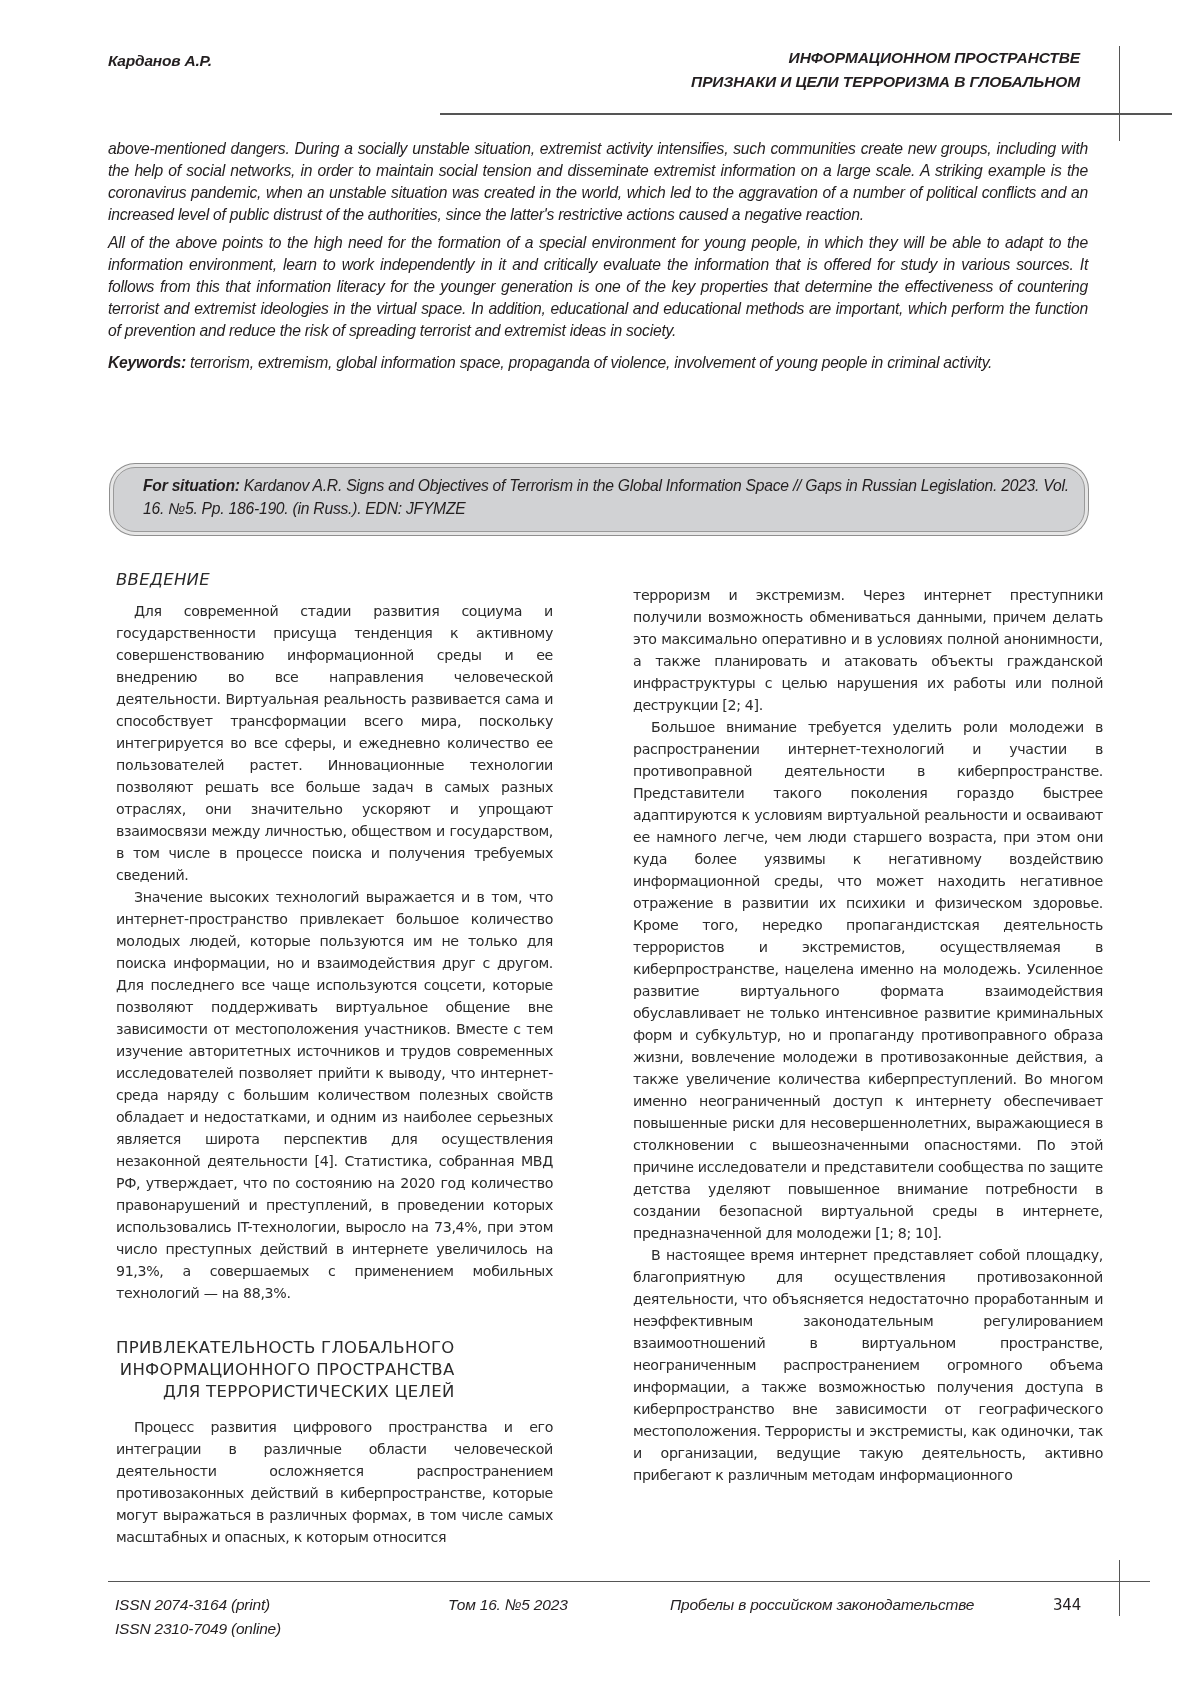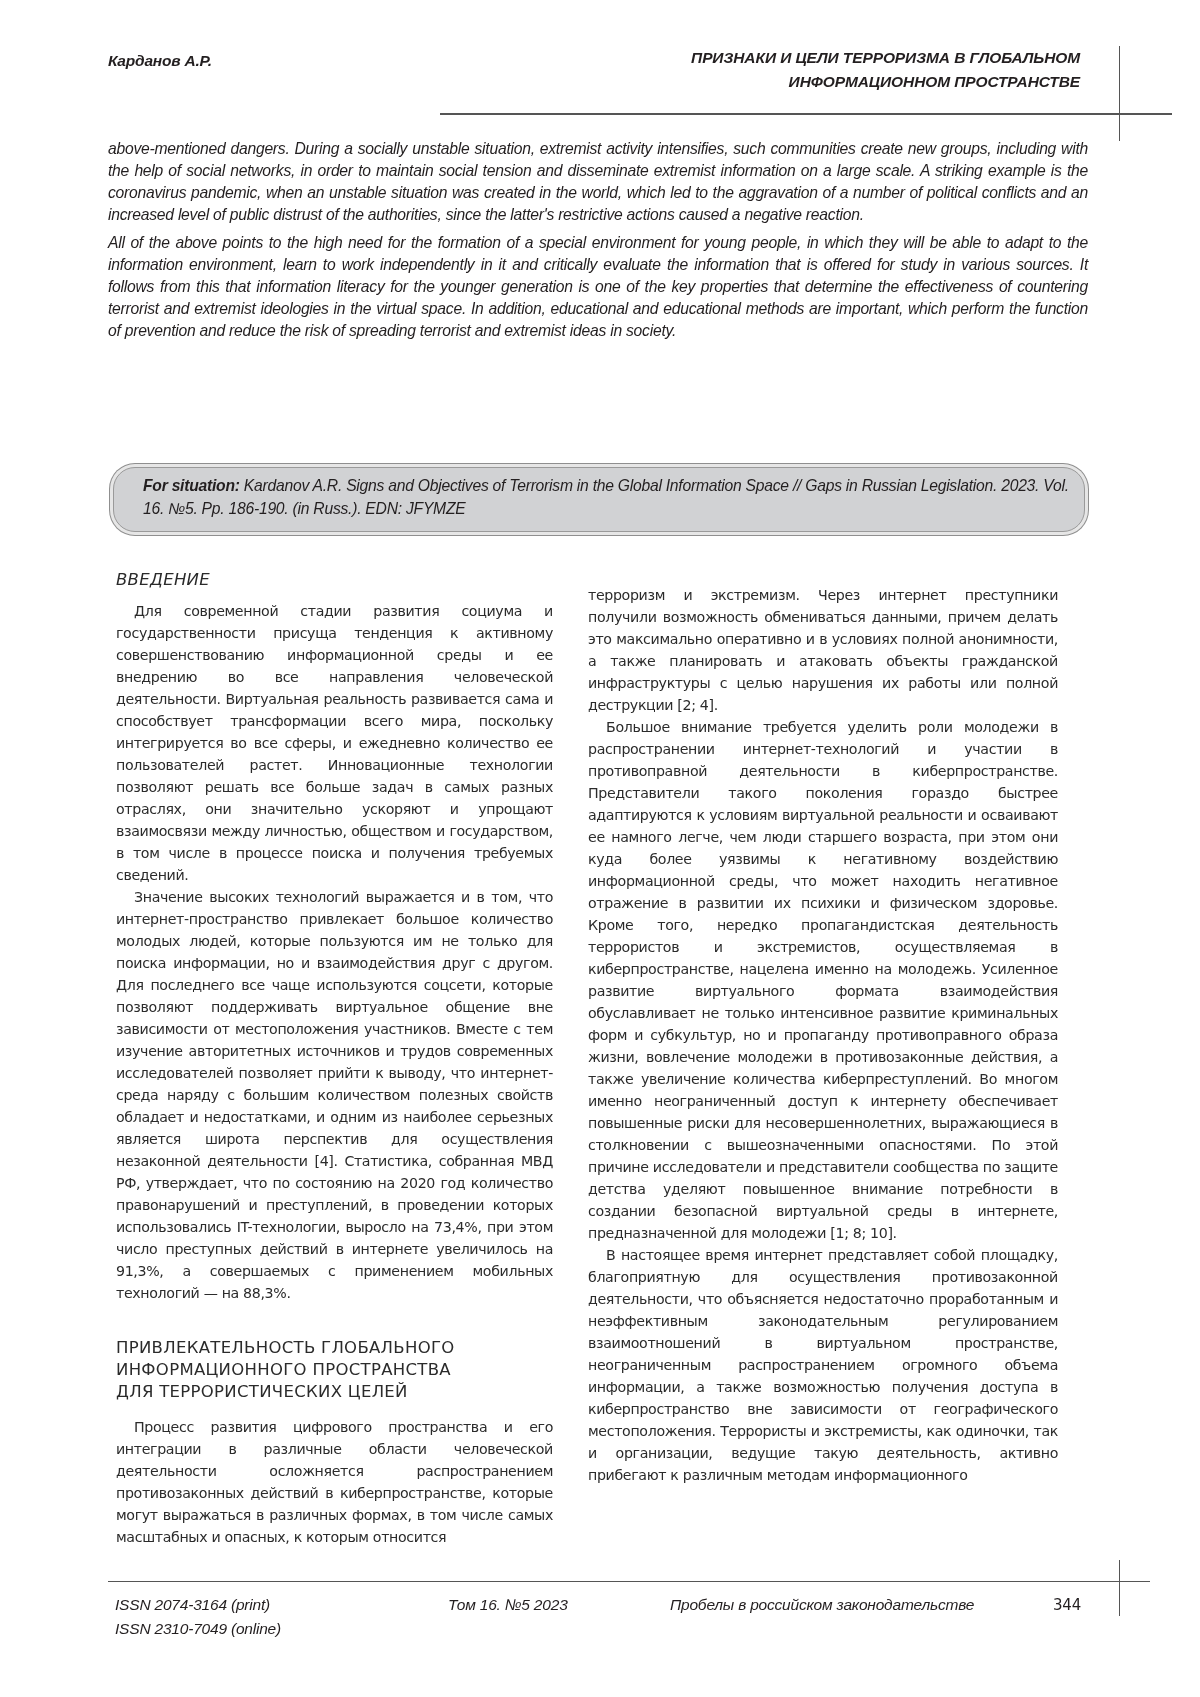--- a/index.html
+++ b/index.html
@@ -18,45 +18,46 @@
     .kw-label { font-weight:bold; }
     .keywords { margin-top:10px !important; }
 
     .cite-box { left:113px; top:467px; width:970px; height:63px; border-radius:22px; background:#d1d2d4; border:1px solid #9a9a9a; box-shadow: 0 0 0 3px #e6e6e6, 0 0 0 4px #8f8f8f; }
     .cite-text { left:143px; top:474px; width:930px; font-family:"Liberation Sans", sans-serif; font-style:italic; font-size:15.7px; line-height:23px; letter-spacing:-0.25px; }
 
     .col { font-family:"DejaVu Sans", sans-serif; font-size:14.2px; line-height:22px; text-align:justify; color:#2b2b2b; letter-spacing:-0.35px; }
     .col p { margin:0; text-indent:18px; }
     .col p.noindent { text-indent:0; }
     .col-left { left:116px; top:600px; width:437px; }
-    .col-right { left:588px; top:584px; width:470px; }
+    .col-right { left:633px; top:584px; width:470px; }
     .sec-head { font-family:"DejaVu Sans", sans-serif; font-size:16.5px; line-height:22px; letter-spacing:0.3px; color:#2b2b2b; font-weight:normal; margin:0; text-transform:uppercase; }
     .h-intro { left:116px; top:569px;font-style:italic; }
-    .h-2 { left:116px; top:1337px; }
+    .h-2 { left:116px; top:1337px;text-align:right; }
 
     .ftr { font-family:"Liberation Sans", sans-serif; font-style:italic; font-size:15.5px; line-height:24px; letter-spacing:-0.2px; }
     .ftr-issn { left:115px; top:1593px; }
     .ftr-vol { left:448px; top:1593px; }
     .ftr-journal { left:670px; top:1593px; }
     .ftr-page { left:1053px; top:1593px; font-style:normal; font-family:"DejaVu Sans", sans-serif; font-size:15px; }
   </style>
 </head>
 <body>
 
 <div class="abs hdr-author">Карданов А.Р.</div>
 <div class="abs hdr-title">
+  <div>ИНФОРМАЦИОННОМ ПРОСТРАНСТВЕ</div>
   <div>ПРИЗНАКИ И ЦЕЛИ ТЕРРОРИЗМА В ГЛОБАЛЬНОМ</div>
-  <div>ИНФОРМАЦИОННОМ ПРОСТРАНСТВЕ</div>
 </div>
 <div class="abs hdr-rule"></div>
 <div class="abs vrule vr-top"></div>
 
 <div class="abs abstract">
   <p>above-mentioned dangers. During a socially unstable situation, extremist activity intensifies, such communities create new groups, including with the help of social networks, in order to maintain social tension and disseminate extremist information on a large scale. A striking example is the coronavirus pandemic, when an unstable situation was created in the world, which led to the aggravation of a number of political conflicts and an increased level of public distrust of the authorities, since the latter's restrictive actions caused a negative reaction.</p>
   <p>All of the above points to the high need for the formation of a special environment for young people, in which they will be able to adapt to the information environment, learn to work independently in it and critically evaluate the information that is offered for study in various sources. It follows from this that information literacy for the younger generation is one of the key properties that determine the effectiveness of countering terrorist and extremist ideologies in the virtual space. In addition, educational and educational methods are important, which perform the function of prevention and reduce the risk of spreading terrorist and extremist ideas in society.</p>
+  <p class="keywords"><span class="kw-label">Keywords:</span><span> terrorism, extremism, global information space, propaganda of violence, involvement of young people in criminal activity.</span></p>
 </div>
 
 <div class="abs cite-box"></div>
 <div class="abs cite-text"><span class="kw-label">For situation:</span><span> Kardanov A.R. Signs and Objectives of Terrorism in the Global Information Space // Gaps in Russian Legislation. 2023. Vol. 16. №5. Pp. 186-190. (in Russ.). EDN: JFYMZE</span></div>
 
 <h2 class="abs sec-head h-intro">ВВЕДЕНИЕ</h2>
 
 <div class="abs col col-left">
   <p>Для современной стадии развития социума и государственности присуща тенденция к активному совершенствованию информационной среды и ее внедрению во все направления человеческой деятельности. Виртуальная реальность развивается сама и способствует трансформации всего мира, поскольку интегрируется во все сферы, и ежедневно количество ее пользователей растет. Инновационные технологии позволяют решать все больше задач в самых разных отраслях, они значительно ускоряют и упрощают взаимосвязи между личностью, обществом и государством, в том числе в процессе поиска и получения требуемых сведений.</p>
   <p>Значение высоких технологий выражается и в том, что интернет-пространство привлекает большое количество молодых людей, которые пользуются им не только для поиска информации, но и взаимодействия друг с другом. Для последнего все чаще используются соцсети, которые позволяют поддерживать виртуальное общение вне зависимости от местоположения участников. Вместе с тем изучение авторитетных источников и трудов современных исследователей позволяет прийти к выводу, что интернет-среда наряду с большим количеством полезных свойств обладает и недостатками, и одним из наиболее серьезных является широта перспектив для осуществления незаконной деятельности [4]. Статистика, собранная МВД РФ, утверждает, что по состоянию на 2020 год количество правонарушений и преступлений, в проведении которых использовались IT-технологии, выросло на 73,4%, при этом число преступных действий в интернете увеличилось на 91,3%, а совершаемых с применением мобильных технологий — на 88,3%.</p>

